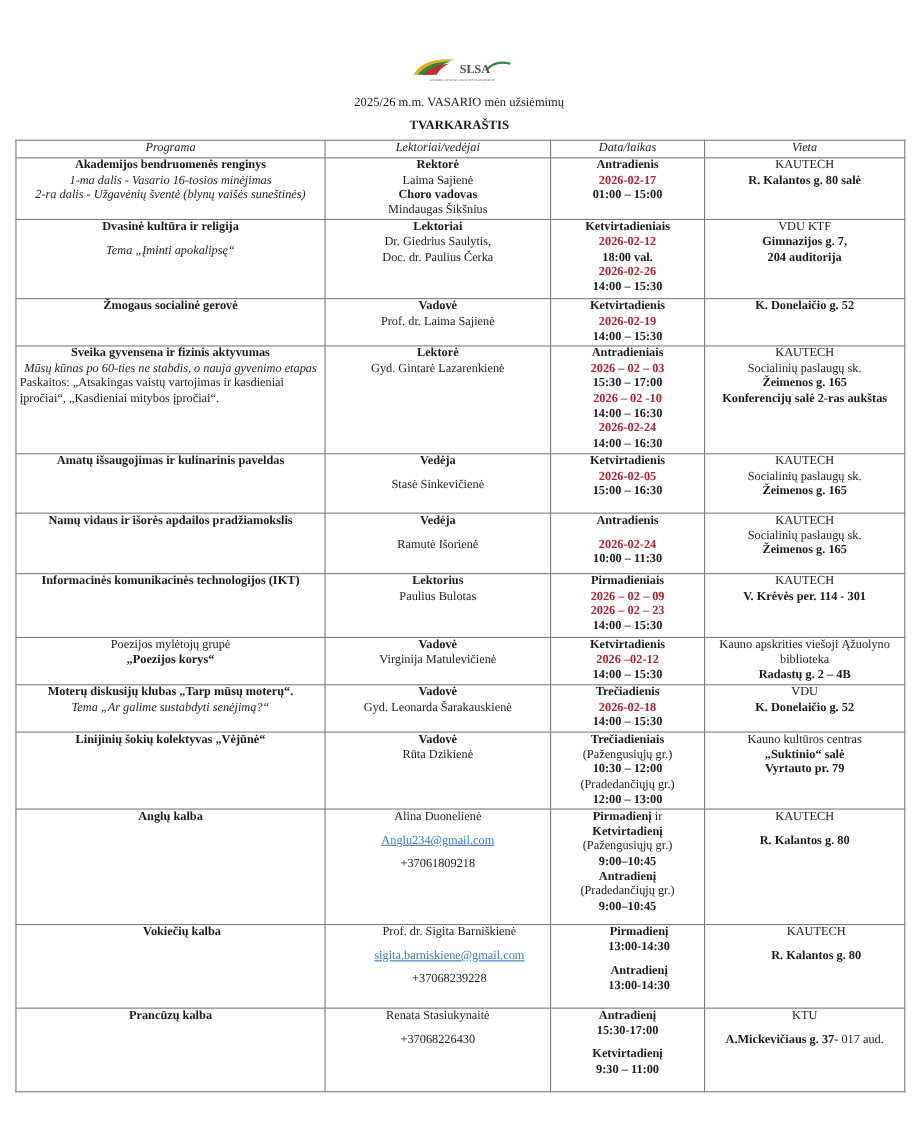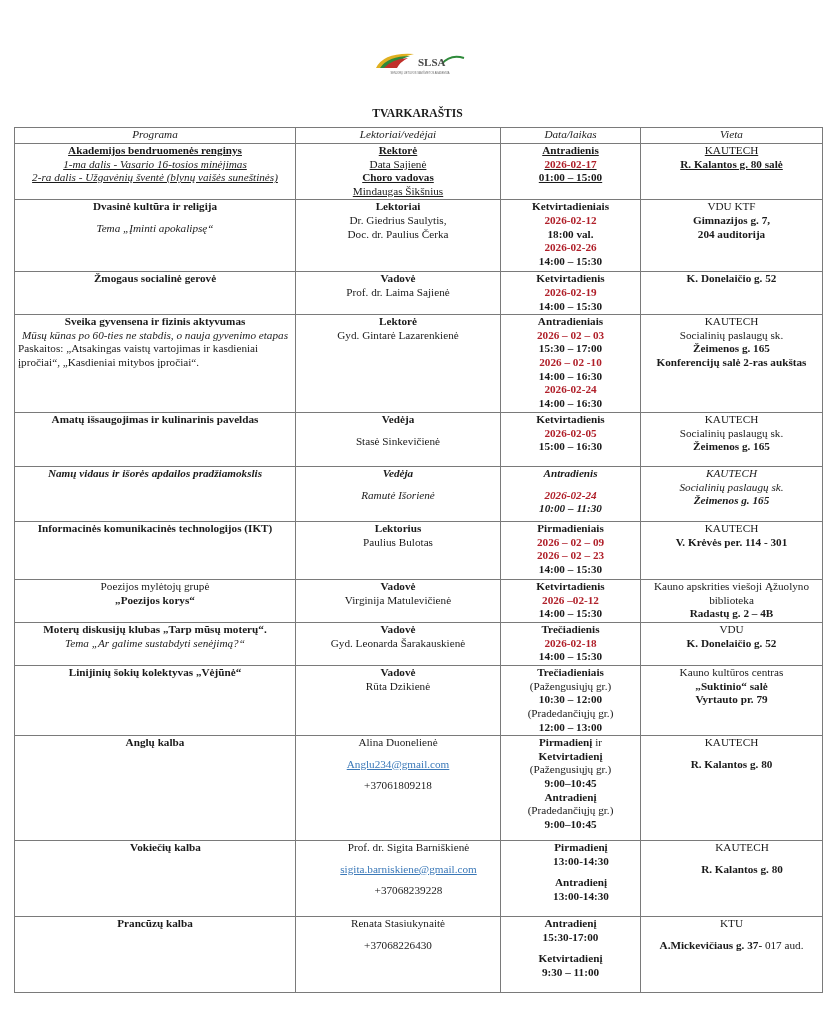--- a/index.html
+++ b/index.html
@@ -41,26 +41,26 @@
   col.c2 { width: 205px; }
   col.c3 { width: 140px; }
   col.c4 { width: 182px; }
   .b { font-weight: bold; }
   .i { font-style: italic; }
   .red { color: #b0202a; font-weight: bold; }
   .left { text-align: left; }
   a.link { color: #3a78b8; text-decoration: underline; }
   .gap { height: 8px; }
   .line { display: block; }
-  tr.r1 td { height: 54px; text-decoration: underline; }
+  tr.r1 td { height: 54px; }
   tr.r2 td { height: 70px; }
   tr.r3 td { height: 40px; }
   tr.r4 td { height: 96px; margin-left: 46px; }
   tr.r5 td { height: 52px; }
-  tr.r6 td { height: 53px; font-style: italic; }
+  tr.r6 td { height: 53px; }
   tr.r7 td { height: 56px; }
   tr.r8 td { height: 41px; }
   tr.r9 td { height: 41px; }
   tr.r10 td { height: 67px; }
   tr.r11 td { height: 40px; }
   tr.r12 td { height: 103px; }
   tr.r13 td { height: 74px; padding-left: 24px; }
   tr.r14 td { height: 74px; }
 </style>
 </head>
@@ -72,20 +72,21 @@
     <svg width="100" height="28" viewBox="0 0 100 28">
       <path d="M6 18 Q14 2 44 4 Q30 6 22 18 Z" fill="#e0b020"></path>
       <path d="M10 18 Q18 6 40 6 Q28 9 24 18 Z" fill="#2e8a3a"></path>
       <path d="M14 18 Q22 9 38 8 Q30 12 27 18 Z" fill="#c0302a"></path>
       <path d="M72 14 Q80 4 94 8" stroke="#2e8a3a" stroke-width="2" fill="none"></path>
       <text x="48" y="16" font-family="Liberation Serif, serif" font-size="11" font-weight="bold" fill="#4a4a4a">SLSA</text>
       <text x="50" y="24" text-anchor="middle" font-family="Liberation Sans, sans-serif" font-size="2.6" fill="#666">SENJORŲ LIETUVOS SAVIŠVIETOS AKADEMIJA</text>
     </svg>
   </div>
 
+  <div class="subtitle">2025/26 m.m. VASARIO mėn užsiėmimų</div>
   <div class="title">TVARKARAŠTIS</div>
 
   <table class="sched">
     <colgroup>
         <col class="c1">
         <col class="c2">
         <col class="c3">
         <col class="c4">
       </colgroup>
     <thead>
@@ -98,21 +99,21 @@
     </thead>
     <tbody id="tbody">
         <tr class="r1">
           <td>
             <span class="line b">Akademijos bendruomenės renginys</span>
             <span class="line i">1-ma dalis - Vasario 16-tosios minėjimas</span>
             <span class="line i">2-ra dalis - Užgavėnių šventė (blynų vaišės suneštinės)</span>
           </td>
           <td>
             <span class="line b">Rektorė</span>
-            <span class="line">Data Sajienė</span>
+            <span class="line">Laima Sajienė</span>
             <span class="line b">Choro vadovas</span>
             <span class="line">Mindaugas Šikšnius</span>
           </td>
           <td>
             <span class="line b">Antradienis</span>
             <span class="line red">2026-02-17</span>
             <span class="line b">01:00 – 15:00</span>
           </td>
           <td>
             <span class="line">KAUTECH</span>

